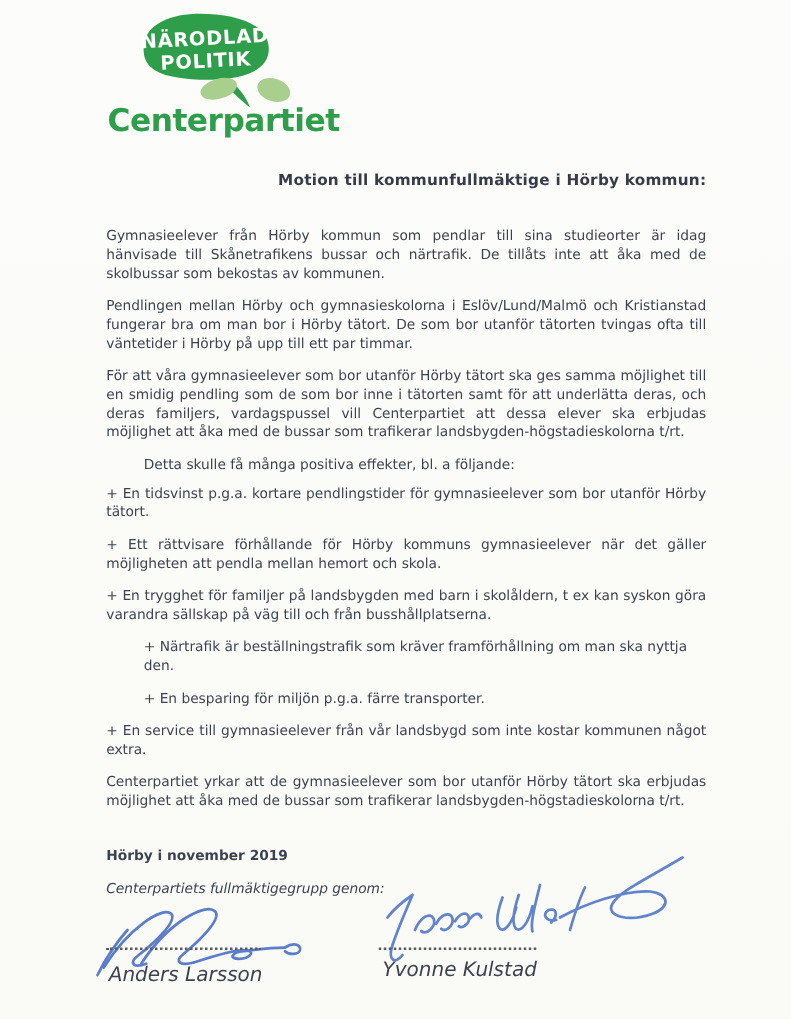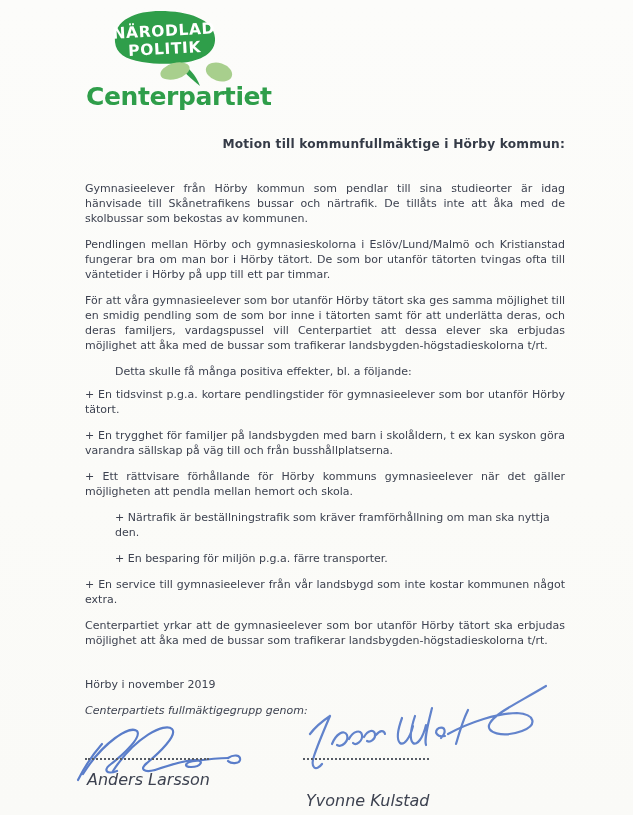--- a/index.html
+++ b/index.html
@@ -28,30 +28,30 @@
   }
   .doc p{margin:0 0 11px;text-align:justify;}
   .title{
     font-size:12.2px;font-weight:700;color:#353b47;
     margin:7px 0 29px;letter-spacing:0.2px;text-align:right;
   }
   p.single{text-align:left;margin-left:30px;}
   p.detta{margin-bottom:8px;}
   .bullet{margin:0 0 7px;}
   .closing{margin-bottom:0 !important;}
-  .date{margin:29px 0 11px !important;text-align:right;}
+  .date{margin:29px 0 11px !important;text-align:right;font-weight:bold;}
   .sig-intro{font-style:italic;margin:0 !important;text-align:left !important;}
   .sig-row{position:relative;height:100px;}
   .sig-svg{position:absolute;}
   .dotline{position:absolute;border-bottom:2px dotted #565b64;height:0;}
   .dotline.anders{left:0;top:40px;width:124px;}
   .dotline.yvonne{left:218px;top:40px;width:126px;}
   .sig-name{position:absolute;font-style:italic;font-size:16px;}
   .sig-name.anders{left:2px;top:54px;}
-  .sig-name.yvonne{left:221px;top:75px;}
+  .sig-name.yvonne{left:221px;top:50px;}
 </style>
 </head>
 <body>
 
 <div class="paper">
 
   <div class="logo">
     <svg width="160" height="100" viewBox="0 0 160 100">
       <path fill="#2f9e4a" d="M30,36 C28,13 52,5 75,5 C103,5 129,13 130,32 C131,47 116,55 96,57 C84,58.5 69,58 57,56 C40,53.5 31,47 30,36 Z"></path>
       <path fill="#2f9e4a" d="M95,55 C103,61 111,69 115,80 C107,74 97,64 92,57 Z"></path>
@@ -67,22 +67,22 @@
 
   <div class="doc">
     <div class="title">Motion till kommunfullmäktige i Hörby kommun:</div>
 
     <p>Gymnasieelever från Hörby kommun som pendlar till sina studieorter är idag hänvisade till Skånetrafikens bussar och närtrafik. De tillåts inte att åka med de skolbussar som bekostas av kommunen.</p>
     <p>Pendlingen mellan Hörby och gymnasieskolorna i Eslöv/Lund/Malmö och Kristianstad fungerar bra om man bor i Hörby tätort. De som bor utanför tätorten tvingas ofta till väntetider i Hörby på upp till ett par timmar.</p>
     <p>För att våra gymnasieelever som bor utanför Hörby tätort ska ges samma möjlighet till en smidig pendling som de som bor inne i tätorten samt för att underlätta deras, och deras familjers, vardagspussel vill Centerpartiet att dessa elever ska erbjudas möjlighet att åka med de bussar som trafikerar landsbygden-högstadieskolorna t/rt.</p>
     <p class="single detta">Detta skulle få många positiva effekter, bl. a följande:</p>
 
     <p class="bullet">+ En tidsvinst p.g.a. kortare pendlingstider för gymnasieelever som bor utanför Hörby tätort.</p>
+    <p class="bullet">+ Ett rättvisare förhållande för Hörby kommuns gymnasieelever när det gäller möjligheten att pendla mellan hemort och skola.</p>
     <p class="bullet">+ En trygghet för familjer på landsbygden med barn i skolåldern, t ex kan syskon göra varandra sällskap på väg till och från busshållplatserna.</p>
-    <p class="bullet">+ Ett rättvisare förhållande för Hörby kommuns gymnasieelever när det gäller möjligheten att pendla mellan hemort och skola.</p>
     <p class="bullet single">+ Närtrafik är beställningstrafik som kräver framförhållning om man ska nyttja den.</p>
     <p class="bullet single">+ En besparing för miljön p.g.a. färre transporter.</p>
     <p class="bullet">+ En service till gymnasieelever från vår landsbygd som inte kostar kommunen något extra.</p>
 
     <p class="closing">Centerpartiet yrkar att de gymnasieelever som bor utanför Hörby tätort ska erbjudas möjlighet att åka med de bussar som trafikerar landsbygden-högstadieskolorna t/rt.</p>
 
     <p class="date">Hörby i november 2019</p>
     <p class="sig-intro">Centerpartiets fullmäktigegrupp genom:</p>
 
     <div class="sig-row">

